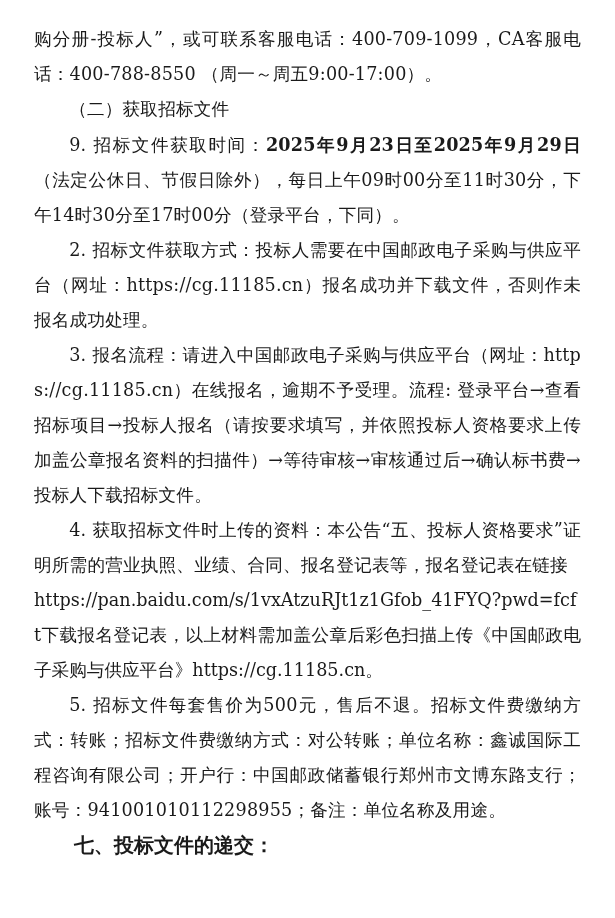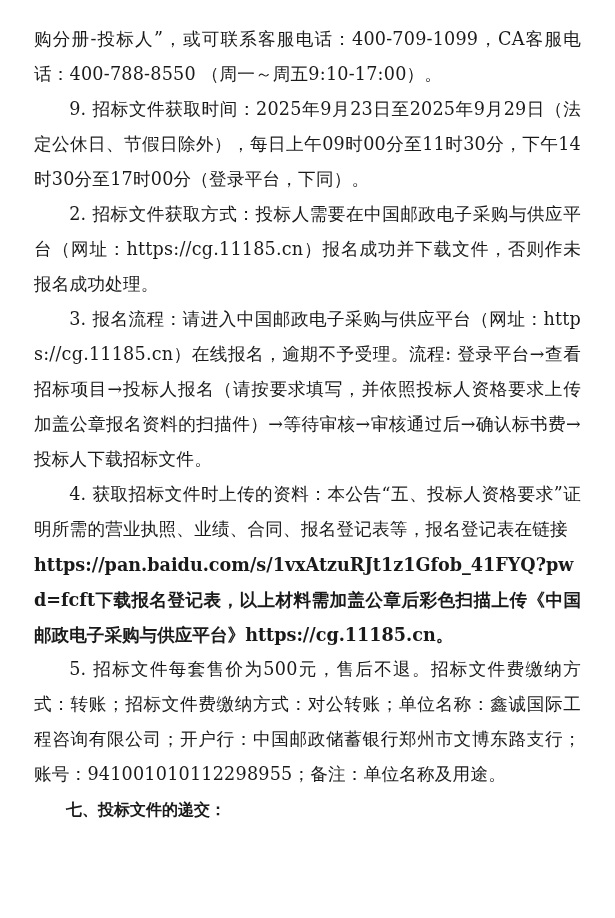--- a/index.html
+++ b/index.html
@@ -30,43 +30,43 @@
     letter-spacing: 0.2px;
     word-break: break-all;
   }
   .indent2 {
     text-indent: 2em;
   }
   .noindent {
     text-indent: 0;
   }
   .bold {
-    font-weight: normal;
+    font-weight: bold;
   }
   .heading {
-    font-size: 16px;
+    font-size: 20px;
     line-height: 35px;
     font-weight: bold;
     text-indent: 2em;
     margin: 0;
     font-family: Liberation Serif, serif;
   }
   .url {
     font-family: "DejaVu Serif", "Liberation Serif", serif;
     letter-spacing: 0px;
-    font-weight: bold;
   }
 </style>
 </head>
 <body>
 
 <div class="page">
 
-  <p class="para noindent">购分册-投标人”，或可联系客服电话：400-709-1099，CA客服电话：400-788-8550 （周一～周五9:10-17:00）。</p>
+  <p class="para noindent">购分册-投标人”，或可联系客服电话：400-709-1099，CA客服电话：400-788-8550 （周一～周五9:00-17:00）。</p>
 
+  <p class="para indent2">（二）获取招标文件</p>
 
   <p class="para indent2"><span>9. 招标文件获取时间：</span><span class="bold">2025年9月23日至2025年9月29日</span><span>（法定公休日、节假日除外），每日上午09时00分至11时30分，下午14时30分至17时00分（登录平台，下同）。</span></p>
 
   <p class="para indent2">2. 招标文件获取方式：投标人需要在中国邮政电子采购与供应平台（网址：https://cg.11185.cn）报名成功并下载文件，否则作未报名成功处理。</p>
 
   <p class="para indent2">3. 报名流程：请进入中国邮政电子采购与供应平台（网址：https://cg.11185.cn）在线报名，逾期不予受理。流程: 登录平台→查看招标项目→投标人报名（请按要求填写，并依照投标人资格要求上传加盖公章报名资料的扫描件）→等待审核→审核通过后→确认标书费→投标人下载招标文件。</p>
 
   <p class="para indent2">4. 获取招标文件时上传的资料：本公告“五、投标人资格要求”证明所需的营业执照、业绩、合同、报名登记表等，报名登记表在链接</p>
 
   <p class="para noindent url">https://pan.baidu.com/s/1vxAtzuRJt1z1Gfob_41FYQ?pwd=fcft下载报名登记表，以上材料需加盖公章后彩色扫描上传《中国邮政电子采购与供应平台》https://cg.11185.cn。</p>

